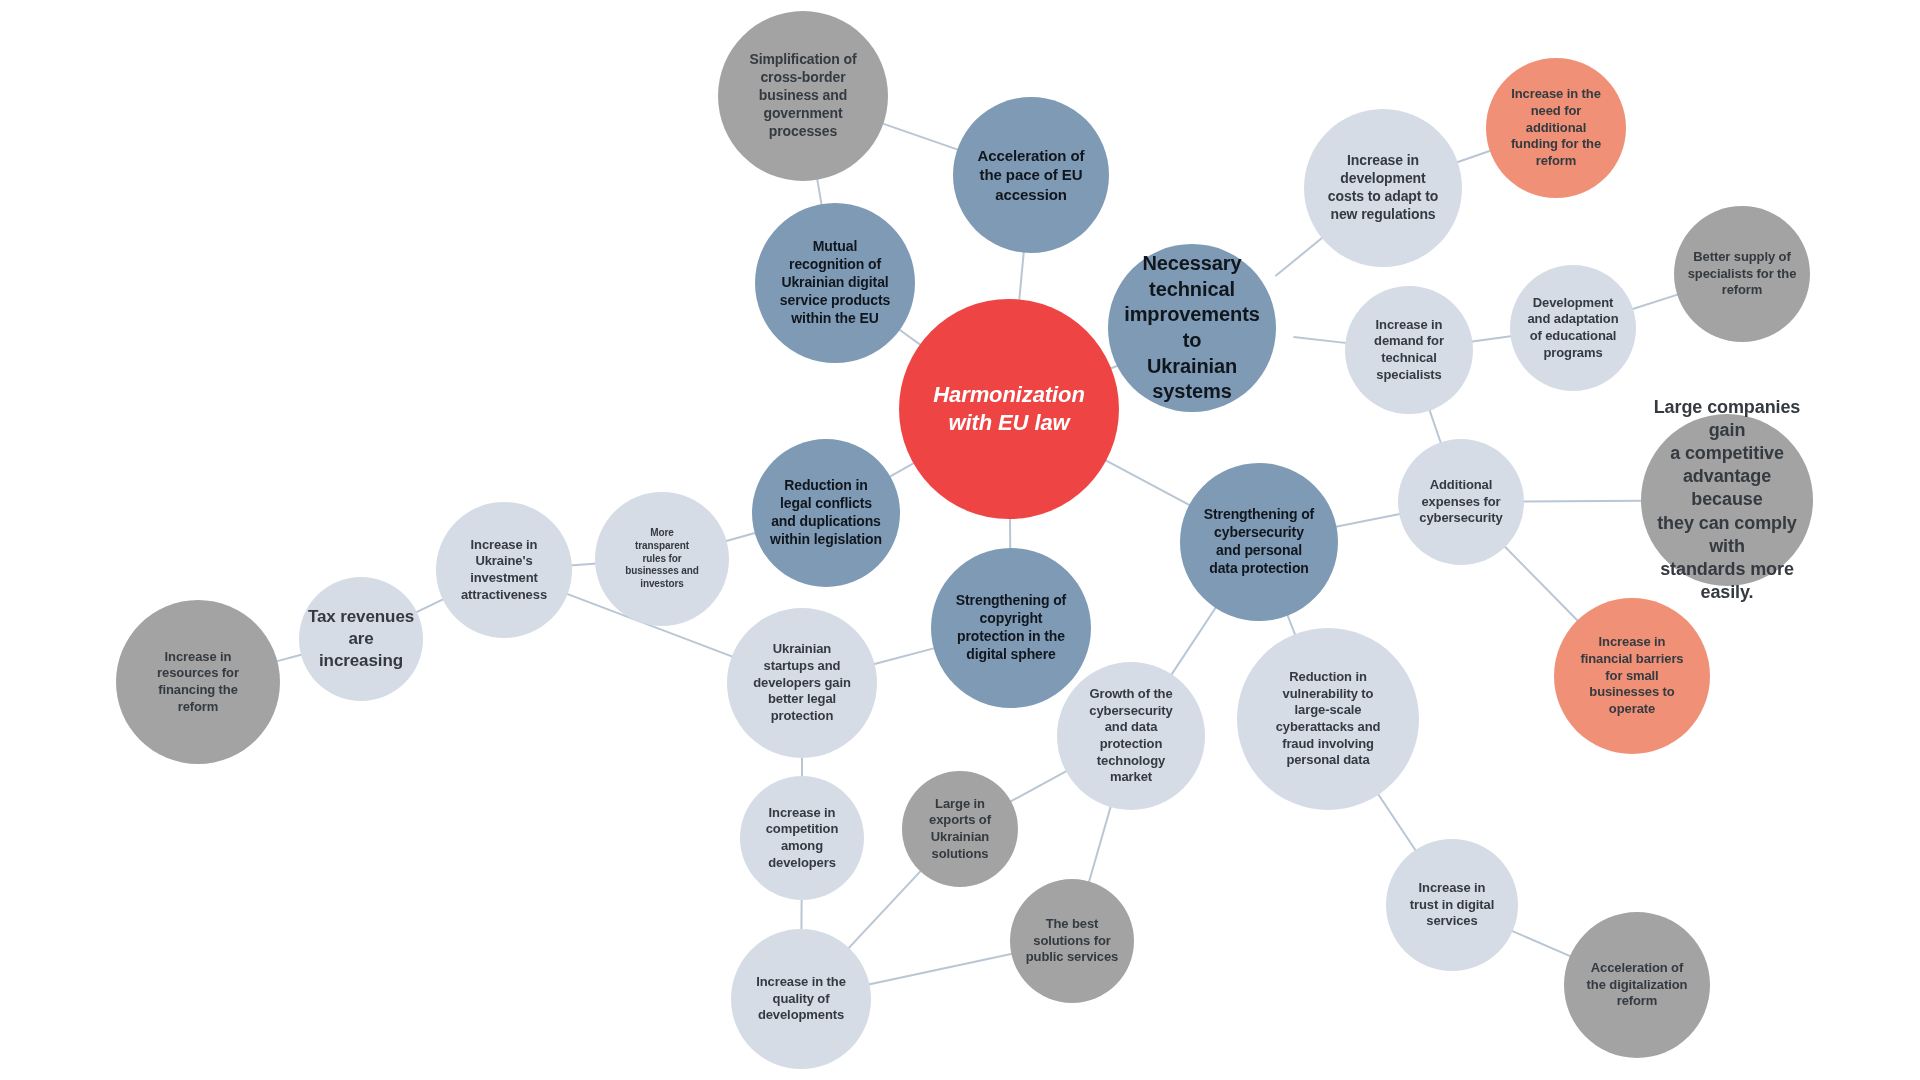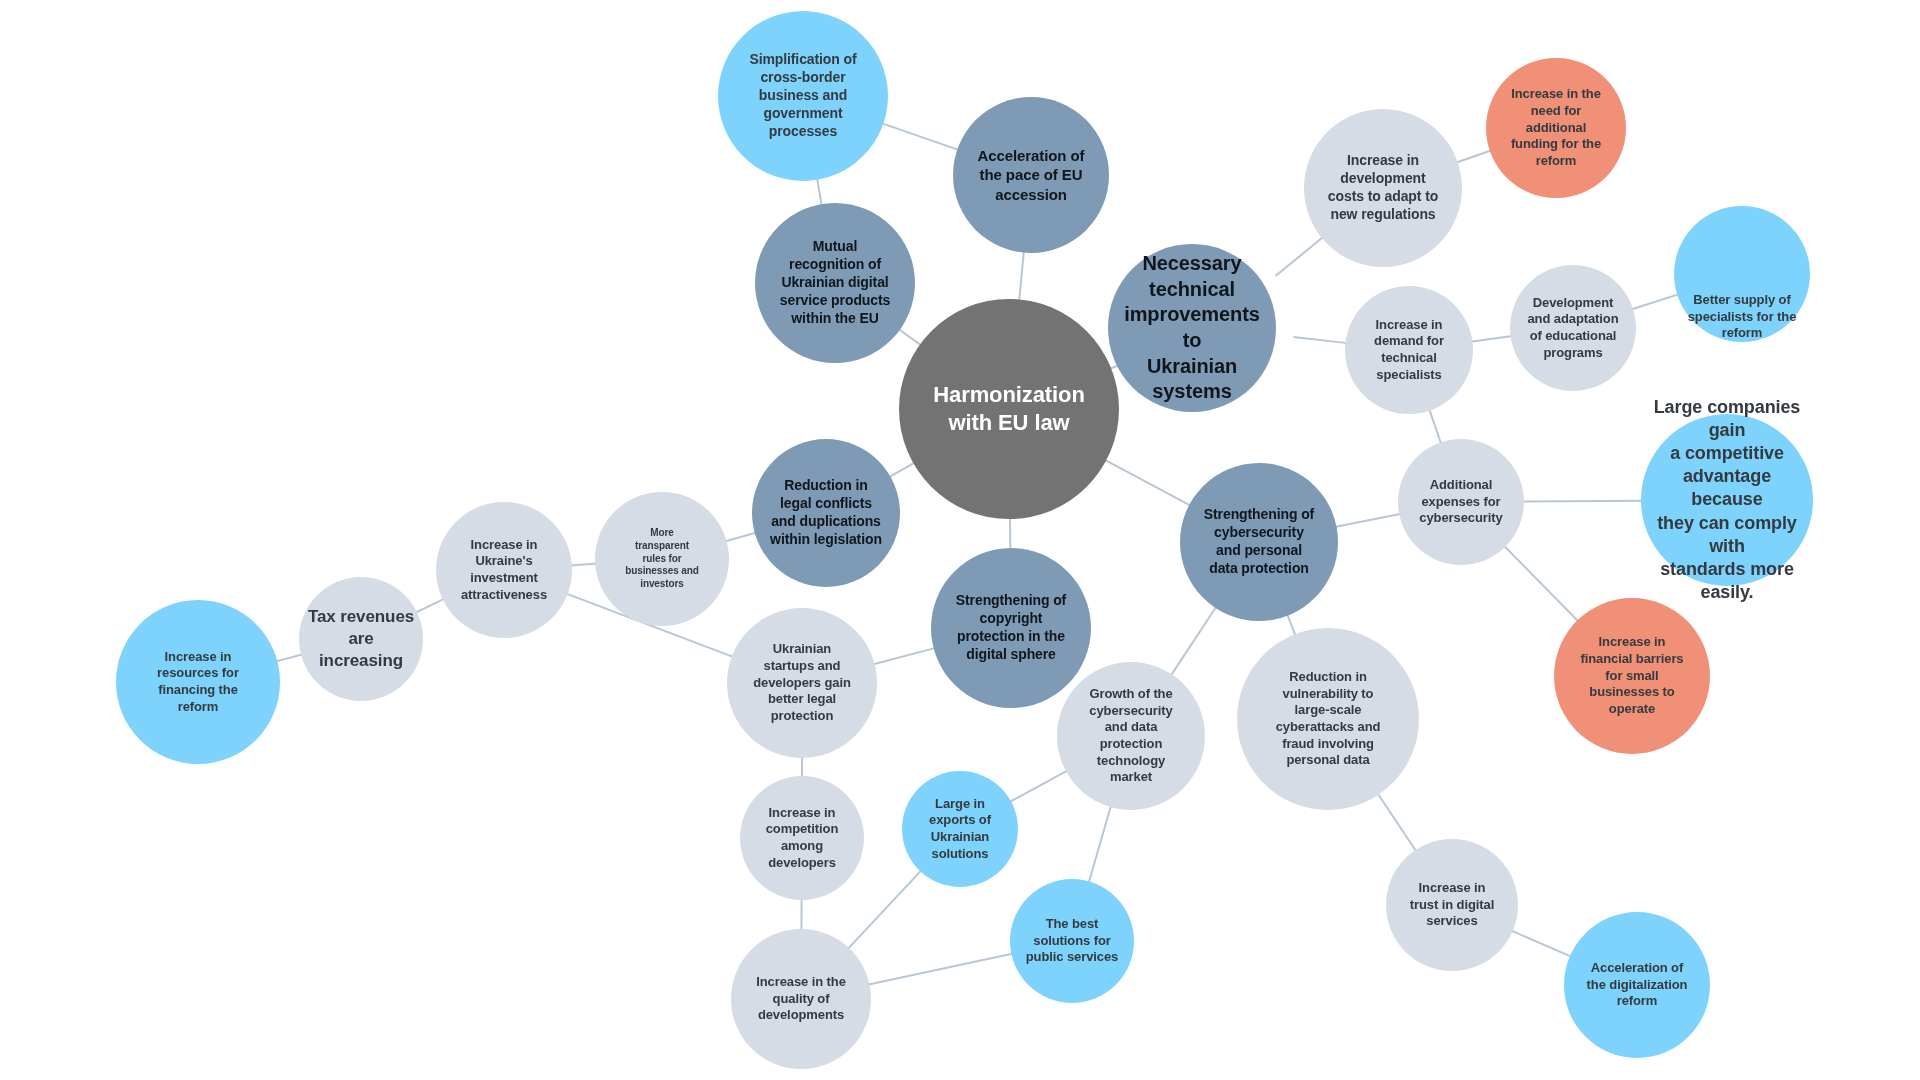--- a/index.html
+++ b/index.html
@@ -37,24 +37,24 @@
     font-weight: 700;
     letter-spacing: -0.1px;
   }
   .node .lbl {
     display: block;
     width: 100%;
     padding: 0 6px;
     box-sizing: border-box;
     white-space: pre-line;
   }
-  .n-central  { background: #737373; color: #ffffff; }
+  .n-central  { background: #ef4444; color: #ffffff; font-style: italic; }
   .n-primary  { background: #7e9ab5; color: #10161c; }
   .n-neutral  { background: #d5dce6; color: #343a40; }
-  .n-positive { background: #7dd3fc; color: #343a40; }
+  .n-positive { background: #a3a3a3; color: #343a40; }
   .n-negative { background: #f09177; color: #343a40; }
 </style>
 </head>
 <body>
 
 <div id="canvas">
   <svg id="edge-layer" viewBox="0 0 1920 1080">
       <line x1="881.4256615410378" y1="123.17380377957012" x2="959.1885508780858" y2="150.11796280424903" stroke="#b9c6d4" stroke-width="2"></line>
       <line x1="816.999710258124" y1="177.81080682091198" x2="821.843645781522" y2="206.11755503576947" stroke="#b9c6d4" stroke-width="2"></line>
       <line x1="1023.8860724460691" y1="250.66632034635634" x2="1019.1092654713756" y2="301.47417634991467" stroke="#b9c6d4" stroke-width="2"></line>
@@ -138,21 +138,21 @@
 demand for
 technical
 specialists</span>
       </div>
       <div class="node n-neutral" style="left: 1510px; top: 265px; width: 126px; height: 126px; font-size: 13px;">
         <span class="lbl">Development
 and adaptation
 of educational
 programs</span>
       </div>
-      <div class="node n-positive" style="left: 1674px; top: 206px; width: 136px; height: 136px; font-size: 13px; align-items: flex-end;">
+      <div class="node n-positive" style="left: 1674px; top: 206px; width: 136px; height: 136px; font-size: 13px;">
         <span class="lbl">Better supply of
 specialists for the
 reform</span>
       </div>
       <div class="node n-neutral" style="left: 1398px; top: 439px; width: 126px; height: 126px; font-size: 13px;">
         <span class="lbl">Additional
 expenses for
 cybersecurity</span>
       </div>
       <div class="node n-positive" style="left: 1641px; top: 414px; width: 172px; height: 172px; font-size: 18px;">

